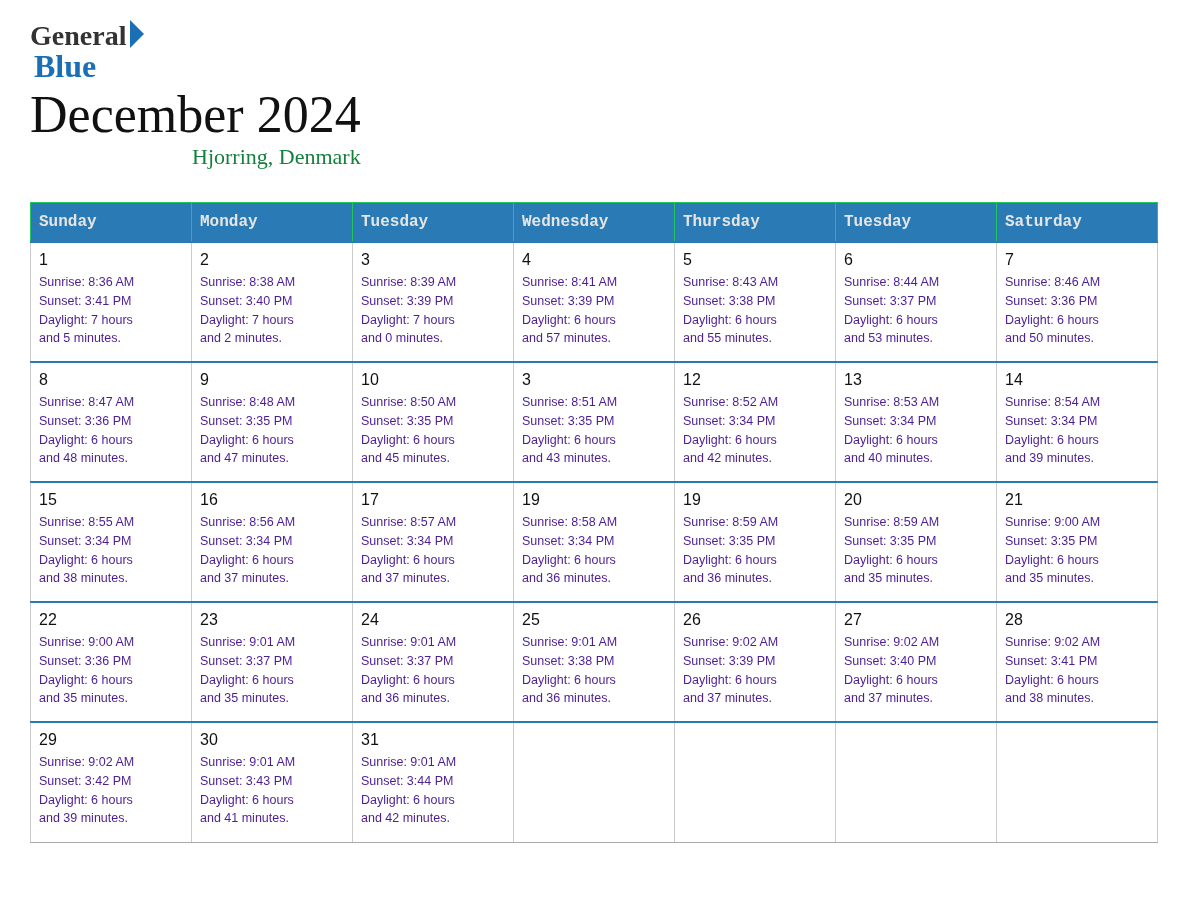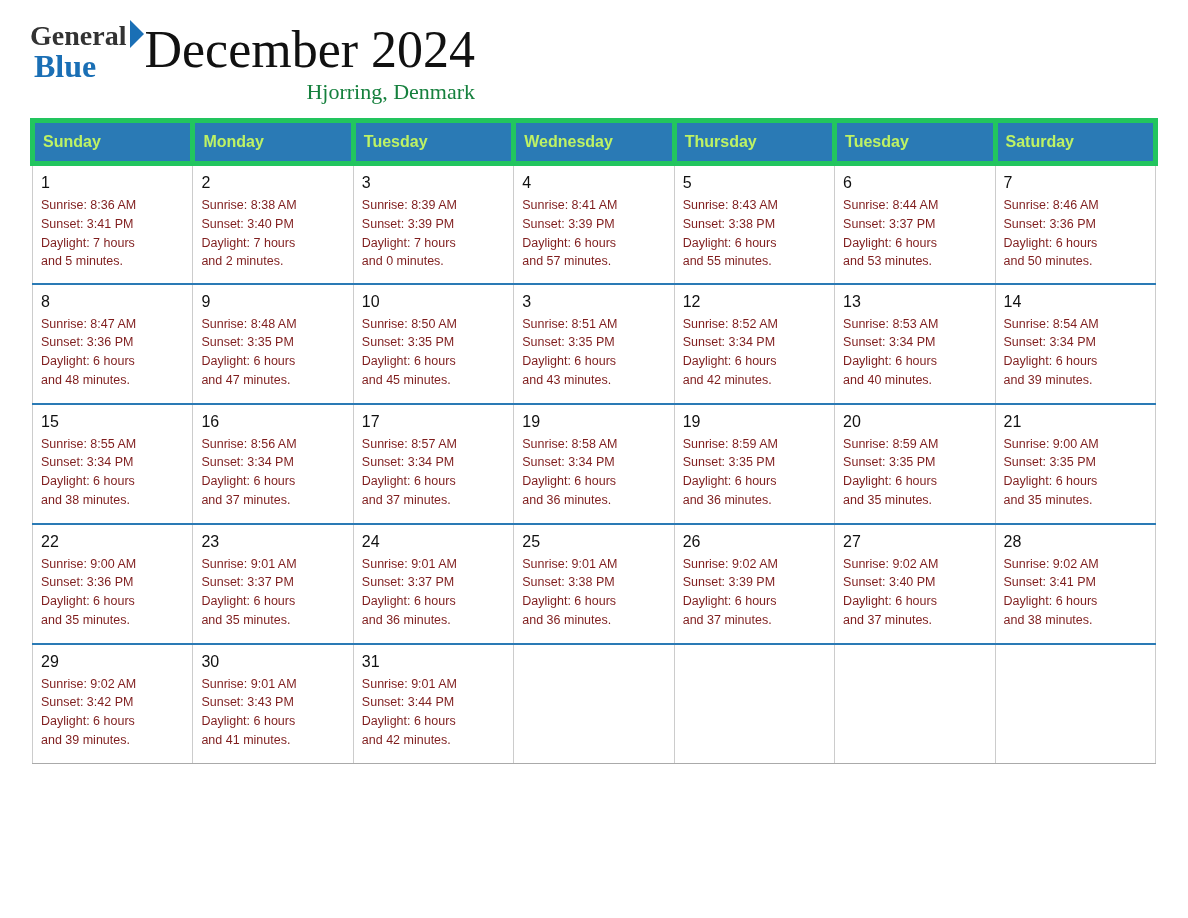--- a/index.html
+++ b/index.html
@@ -5,23 +5,24 @@
     * { box-sizing: border-box; margin: 0; padding: 0; }
     body {
       font-family: Arial, sans-serif;
       background: #ffffff;
       width: 1188px;
       min-height: 918px;
       padding: 20px 30px;
     }
     .header {
       display: flex;
-      justify-content: flex-start;
+      justify-content: space-between;
       align-items: flex-start;
-      margin-bottom: 13px;
+      margin-bottom: 32px;
+      flex-direction: column;
     }
     .logo {
       display: flex;
       flex-direction: column;
       align-items: flex-start;
     }
     .logo-top {
       display: flex;
       align-items: center;
     }
@@ -62,26 +63,27 @@
       color: #15803d;
       font-family: Georgia, serif;
     }
     table {
       width: 100%;
       border-collapse: collapse;
       table-layout: fixed;
     }
     thead tr th {
       background-color: #2a7ab5;
-      color: #bef264;
+      color: #e5e5e5;
       font-size: 16px;
       font-weight: bold;
       padding: 10px 8px;
       text-align: left;
-      border: 5px solid #22c55e;
+      border: 1px solid #22c55e;
+      font-family: Liberation Mono, monospace;
     }
     tbody tr td {
       vertical-align: top;
       padding: 8px;
       border-left: 1px solid #ccc;
       border-right: 1px solid #ccc;
       border-bottom: 1px solid #aaa;
       font-size: 13px;
       color: #333;
       height: 120px;
@@ -95,21 +97,21 @@
     }
     .day-number {
       font-size: 16px;
       font-weight: normal;
       color: #111;
       display: block;
       margin-bottom: 4px;
     }
     .day-info {
       font-size: 12.5px;
-      color: #7f1d1d;
+      color: #4c1d95;
       line-height: 1.5;
     }
     .empty-cell {
       background: #fff;
     }
     tbody tr {
       border-top: 2px solid #2a7ab5;
     }
     tbody tr td {
       border-top: none;

